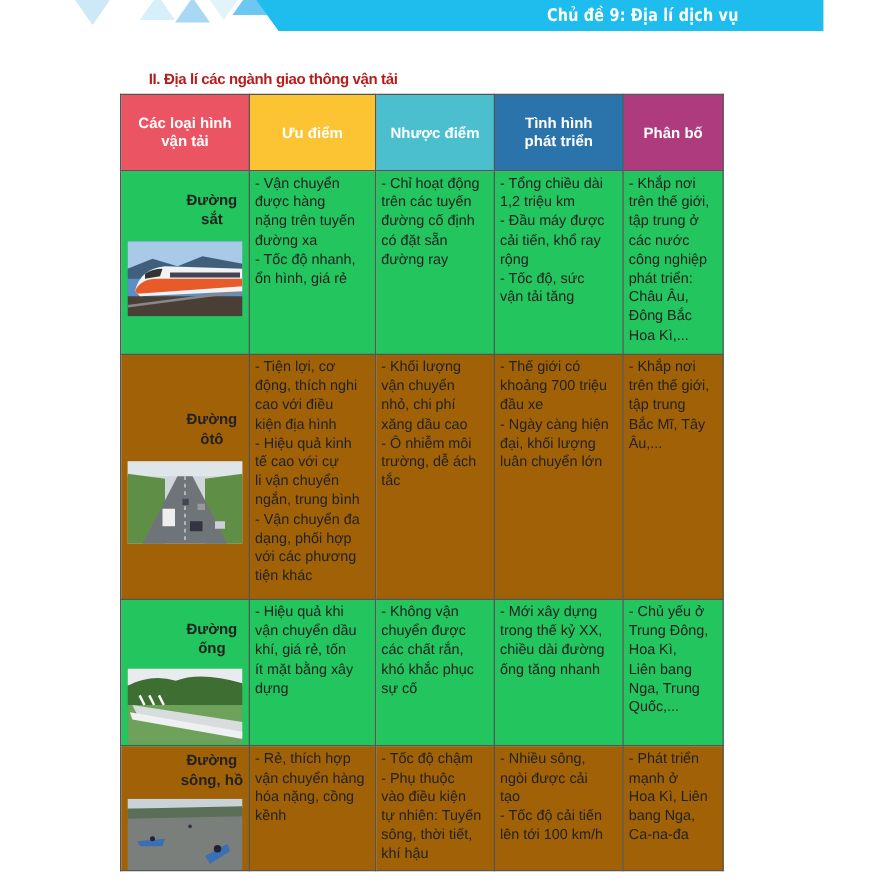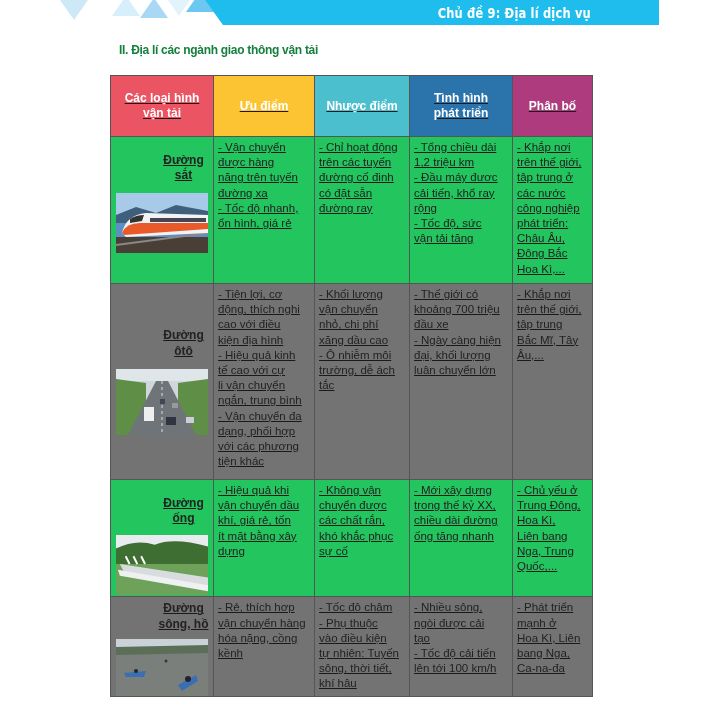--- a/index.html
+++ b/index.html
@@ -17,47 +17,46 @@
     clip-path: polygon(0 0, 100% 0, 100% 100%, 18px 100%);
     text-align: right;
   }
   .chapter-title {
     position: absolute; right: 68px; top: 5px; font-size: 14px; font-weight: bold;
     color: #ffffff; letter-spacing: 0.2px; font-family: "DejaVu Sans", sans-serif;
     transform: scaleX(0.82); transform-origin: right center;
   }
 
   .section-title {
-    position: absolute; left: 119px; top: 43px; font-size: 12px; font-weight: bold;
-    color: #15803d; letter-spacing: -0.3px;
+    position: absolute; left: 119px; top: 56px; font-size: 12px; font-weight: bold;
+    color: #b91c1c; letter-spacing: -0.3px;
   }
 
   table.transport {
-    position: absolute; left: 110px; top: 75px; width: 482px;
+    position: absolute; left: 96px; top: 75px; width: 482px;
     border-collapse: collapse; table-layout: fixed;
     border: 1.5px solid #555;
-    text-decoration: underline;
   }
   table.transport th, table.transport td {
     border: 1px solid #555;
     vertical-align: top;
   }
   table.transport th {
     height: 61px; color: #fff; font-size: 12px; font-weight: bold; text-align: center;
     vertical-align: middle; line-height: 15px;
   }
   th.c1 { background: #eb5463; }
   th.c2 { background: #fcc433; }
   th.c3 { background: #4cbfce; }
   th.c4 { background: #2b73ab; }
   th.c5 { background: #ad3b7d; }
 
   td { font-size: 11.5px; line-height: 15.2px; padding: 3px 4px 0 4px; color: #222; }
   tr.gray td { background: #22c55e; }
-  tr.white td { background: #737373; }
+  tr.white td { background: #a16207; }
 
   td.type-cell { text-align: center; padding: 0 4px; }
   .type-name { font-weight: bold; font-size: 12px; margin-top: 16px; display: block; margin-left: 43px; }
   .type-name.tight { margin-top: 4px; }
   .photo { width: 92px; margin: 10px auto 0; display: block; border: none; }
 
   .line { display: block; }
 </style>
 </head>
 <body>

